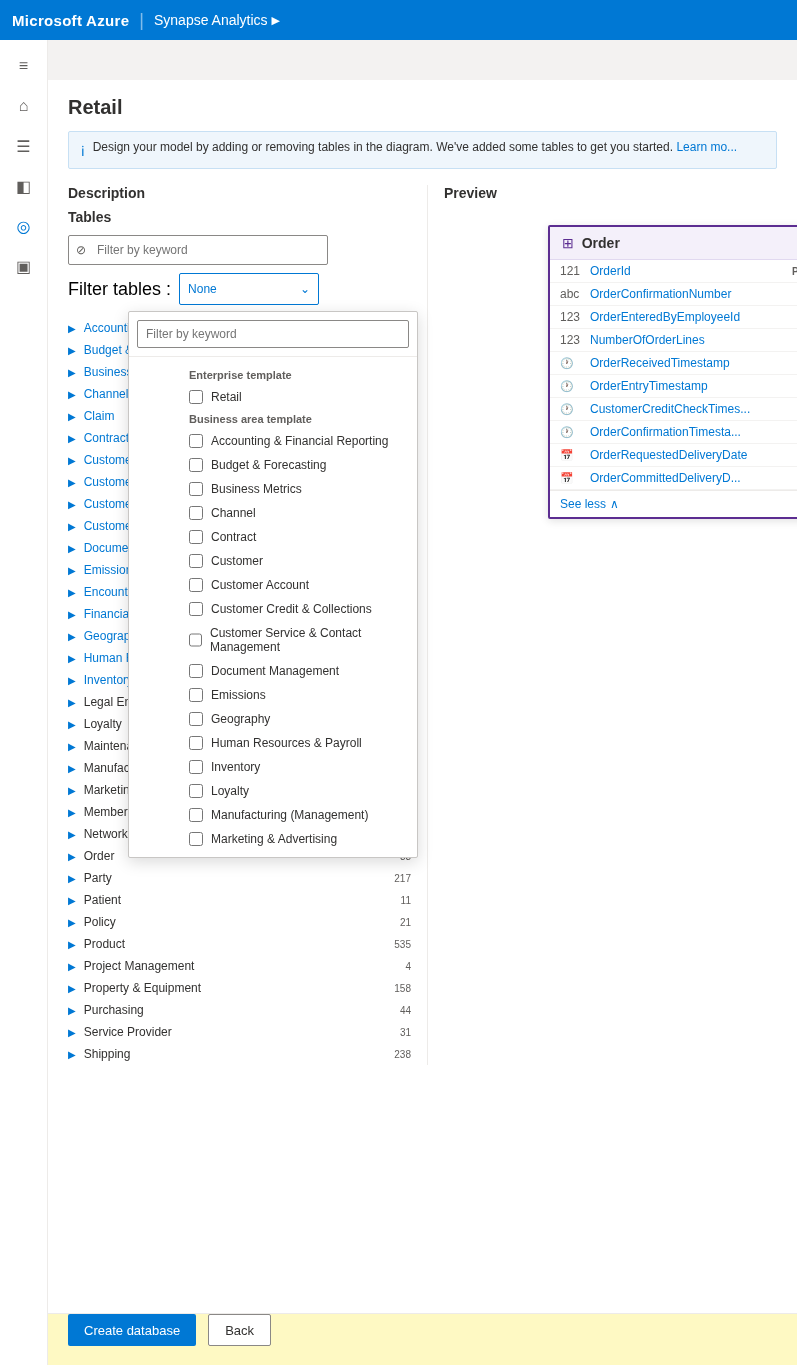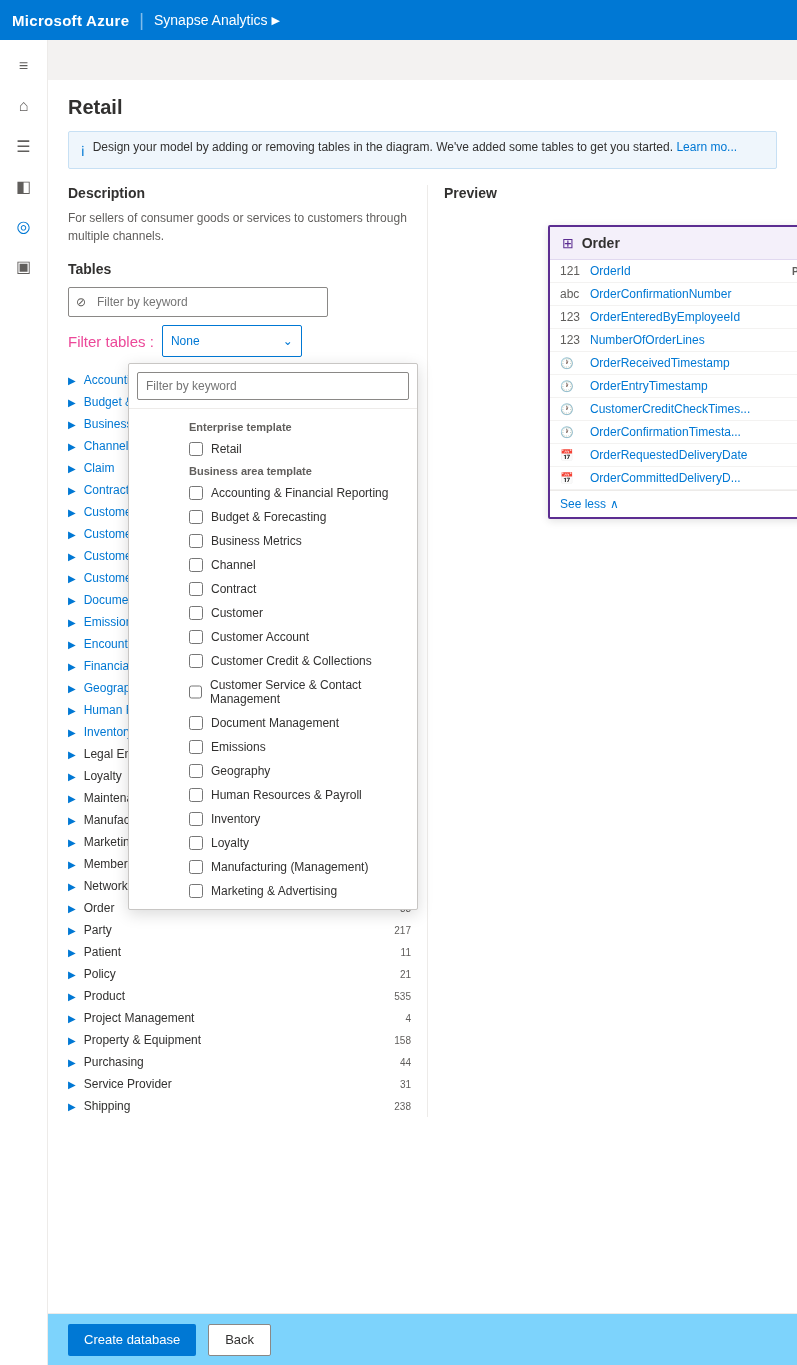--- a/index.html
+++ b/index.html
@@ -156,21 +156,21 @@
       font-size: 12px;
     }
 
     .filter-tables-row {
       display: flex;
       align-items: center;
       gap: 8px;
       margin-bottom: 12px;
       position: relative;
     }
-    .filter-label { font-size: 15px; color: #ec4899; white-space: nowrap; }
+    .filter-label { font-size: 18px; color: #000000; white-space: nowrap; }
     .filter-dropdown {
       width: 140px;
       height: 30px;
       border: 1px solid #0078d4;
       border-radius: 2px;
       padding: 15px 8px;
       font-size: 12px;
       background: #fff;
       color: #0078d4;
       cursor: pointer;
@@ -294,24 +294,23 @@
       border-top: 1px solid #edebe9;
     }
 
     
     .bottom-bar {
       position: fixed;
       bottom: 0;
       left: 48px;
       right: 0;
       height: 52px;
-      background: #7dd3fc;
+      background: #fef9c3;
       border-top: 1px solid #edebe9;
       display: flex;
-      align-items: center;
       padding: 0 20px;
       gap: 12px;
     }
     .btn-primary {
       background: #0078d4;
       color: #fff;
       border: none;
       border-radius: 2px;
       padding: 0 16px;
       height: 32px;
@@ -360,21 +359,20 @@
     <span>
       <span>Design your model by adding or removing tables in the diagram. We've added some tables to get you started.</span>
       <a class="info-link" href="#">Learn mo...</a>
     </span>
   </div>
 
   <div class="two-col">
 
     <div class="left-col">
       <div class="section-heading">Description</div>
-      <div class="description-text">For sellers of consumer goods or services to customers through multiple channels.</div>
 
       <div class="tables-heading">Tables</div>
 
       <div class="filter-input-wrap">
         <span class="filter-icon-left">⊘</span>
         <input class="filter-input" type="text" placeholder="Filter by keyword" style="">
       </div>
 
       <div class="filter-tables-row">
         <span class="filter-label">Filter tables :</span>

